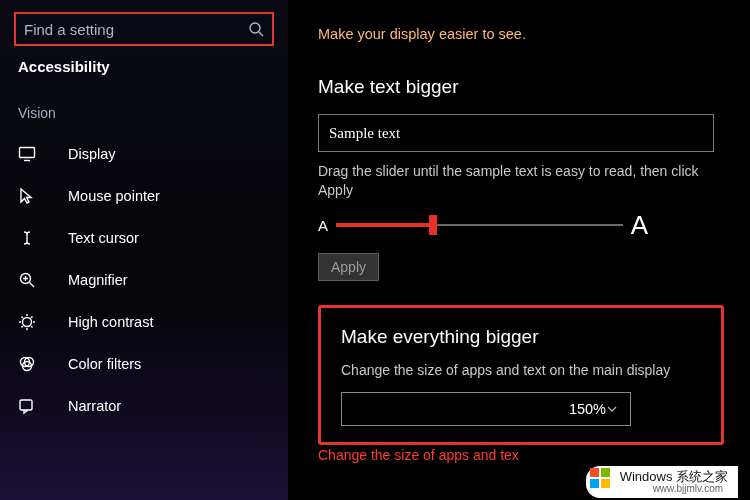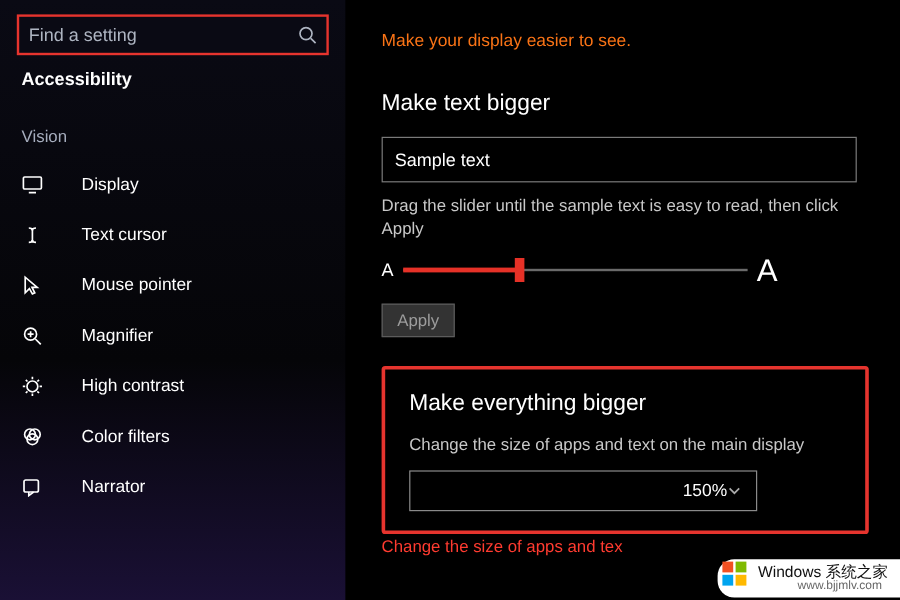--- a/index.html
+++ b/index.html
@@ -10,39 +10,39 @@
 .search-input { flex:1; background:transparent; border:none; outline:none; color:#5eead4; font-size:15px; }
 .search-input::placeholder { color:#aeb5c2; }
 .search-icon { width:16px; height:16px; color:#aeb5c2; flex-shrink:0; }
 .breadcrumb { margin:0 18px 30px 18px; font-size:15px; font-weight:600; color:#fff; }
 .category { margin:0 18px 12px 18px; font-size:14px; color:#a6adbd; font-weight:400; }
 .nav-list { list-style:none; }
 .nav-item { display:flex; align-items:center; gap:32px; height:42px; padding:0 18px; font-size:14.5px; cursor:pointer; color:#fff; }
 .nav-icon { width:18px; height:18px; flex-shrink:0; display:flex; align-items:center; justify-content:center; }
 .nav-icon svg { width:18px; height:18px; stroke:#fff; fill:none; stroke-width:1.4; }
 .main { flex:1; background:#000; padding:26px 30px 10px 30px; overflow:hidden; }
-.intro { color:#f97316; font-size:14.5px; margin-bottom:34px; }
+.intro { color:#fdba74; font-size:14.5px; margin-bottom:34px; }
 .h1 { font-size:19px; font-weight:400; margin-bottom:16px; }
-.sample-box { width:396px; height:38px; border:1px solid #7a7a7a; display:flex; align-items:center; padding:0 10px; font-size:15px; margin-bottom:10px; }
+.sample-box { width:396px; height:38px; border:1px solid #7a7a7a; display:flex; align-items:center; padding:0 10px; font-size:15px; margin-bottom:10px;font-family:Liberation Serif, serif; }
 .slider-instr { font-size:14px; color:#c8c8c8; line-height:1.35; width:400px; margin-bottom:10px; }
 .slider-row { display:flex; align-items:center; gap:8px; width:330px; margin-bottom:12px; }
 .slider-a-small { font-size:15px; color:#fff; }
 .slider-a-big { font-size:26px; color:#fff; }
 .slider-track { position:relative; flex:1; height:4px; }
 .slider-track::before { content:""; position:absolute; left:0; right:0; top:1px; height:2px; background:#6a6a6a; }
 .slider-fill { position:absolute; left:0; top:0; width:34%; height:4px; background:#e63127; }
 .slider-thumb { position:absolute; top:-4px; left:34%; width:8px; height:20px; background:#e63127; transform:translate(-4px,-4px); }
 .apply-btn { display:inline-block; border:1px solid #5c5c5c; background:#333; color:#9c9c9c; font-size:14px; padding:5px 12px; cursor:pointer; }
 .section2 { margin-top:24px; border:3px solid #e6342e; border-radius:3px; padding:18px 20px 16px 20px; width:406px; }
 .section2 .h1 { margin-bottom:14px; }
 .sub { font-size:14px; color:#c8c8c8; margin-bottom:14px; }
 .select-box { width:290px; height:34px; border:1px solid #8a8a8a; display:flex; align-items:center; justify-content:flex-end; padding:0 12px; font-size:14.5px; cursor:pointer; }
 .select-chevron { width:12px; height:12px; }
 .cut-line { margin-top:2px; font-size:14px; color:#ff3b30; width:400px; white-space:nowrap; overflow:hidden; }
-.watermark { position:absolute; right:0; bottom:2px; display:flex; align-items:center; gap:6px; background:#fff; color:#111; font-size:13px; padding:4px 10px 4px 34px; border-radius:14px 0 0 14px; }
+.watermark { position:absolute; right:12px; bottom:2px; display:flex; align-items:center; gap:6px; background:#fff; color:#111; font-size:13px; padding:4px 10px 4px 34px; border-radius:14px 0 0 14px; }
 .wm-logo { position:absolute; left:4px; top:2px; width:24px; height:24px; }
 .wm-logo span { position:absolute; width:9px; height:9px; }
 .wm-logo .q1{left:0;top:0;background:#f25022;}
 .wm-logo .q2{left:11px;top:0;background:#7fba00;}
 .wm-logo .q3{left:0;top:11px;background:#00a4ef;}
 .wm-logo .q4{left:11px;top:11px;background:#ffb900;}
 .wm-text { line-height:1.05; }
 .wm-sub { font-size:10px; color:#666;padding-left:33px; }
 </style>
 </head>
@@ -65,34 +65,34 @@
             <svg viewBox="0 0 18 18">
               <rect x="1.5" y="2.5" width="15" height="10" rx="1"></rect>
               <line x1="6" y1="15.5" x2="12" y2="15.5"></line>
             </svg>
           </span>
         <span>Display</span>
       </li>
       <li class="nav-item">
         <span class="nav-icon">
             <svg viewBox="0 0 18 18">
+              <path d="M3 2 L3 15 L6.5 11.5 L9 16 L11 15 L8.7 10.5 L13 10.5 Z"></path>
+            </svg>
+          </span>
+        <span>Mouse pointer</span>
+      </li>
+      <li class="nav-item">
+        <span class="nav-icon">
+            <svg viewBox="0 0 18 18">
               <line x1="9" y1="3" x2="9" y2="15"></line>
               <path d="M6 3 Q9 3 9 5 Q9 3 12 3"></path>
               <path d="M6 15 Q9 15 9 13 Q9 15 12 15"></path>
             </svg>
           </span>
         <span>Text cursor</span>
-      </li>
-      <li class="nav-item">
-        <span class="nav-icon">
-            <svg viewBox="0 0 18 18">
-              <path d="M3 2 L3 15 L6.5 11.5 L9 16 L11 15 L8.7 10.5 L13 10.5 Z"></path>
-            </svg>
-          </span>
-        <span>Mouse pointer</span>
       </li>
       <li class="nav-item">
         <span class="nav-icon">
             <svg viewBox="0 0 18 18">
               <circle cx="7.5" cy="7.5" r="5"></circle>
               <line x1="11.5" y1="11.5" x2="16" y2="16"></line>
               <line x1="5" y1="7.5" x2="10" y2="7.5"></line>
               <line x1="7.5" y1="5" x2="7.5" y2="10"></line>
             </svg>
           </span>

